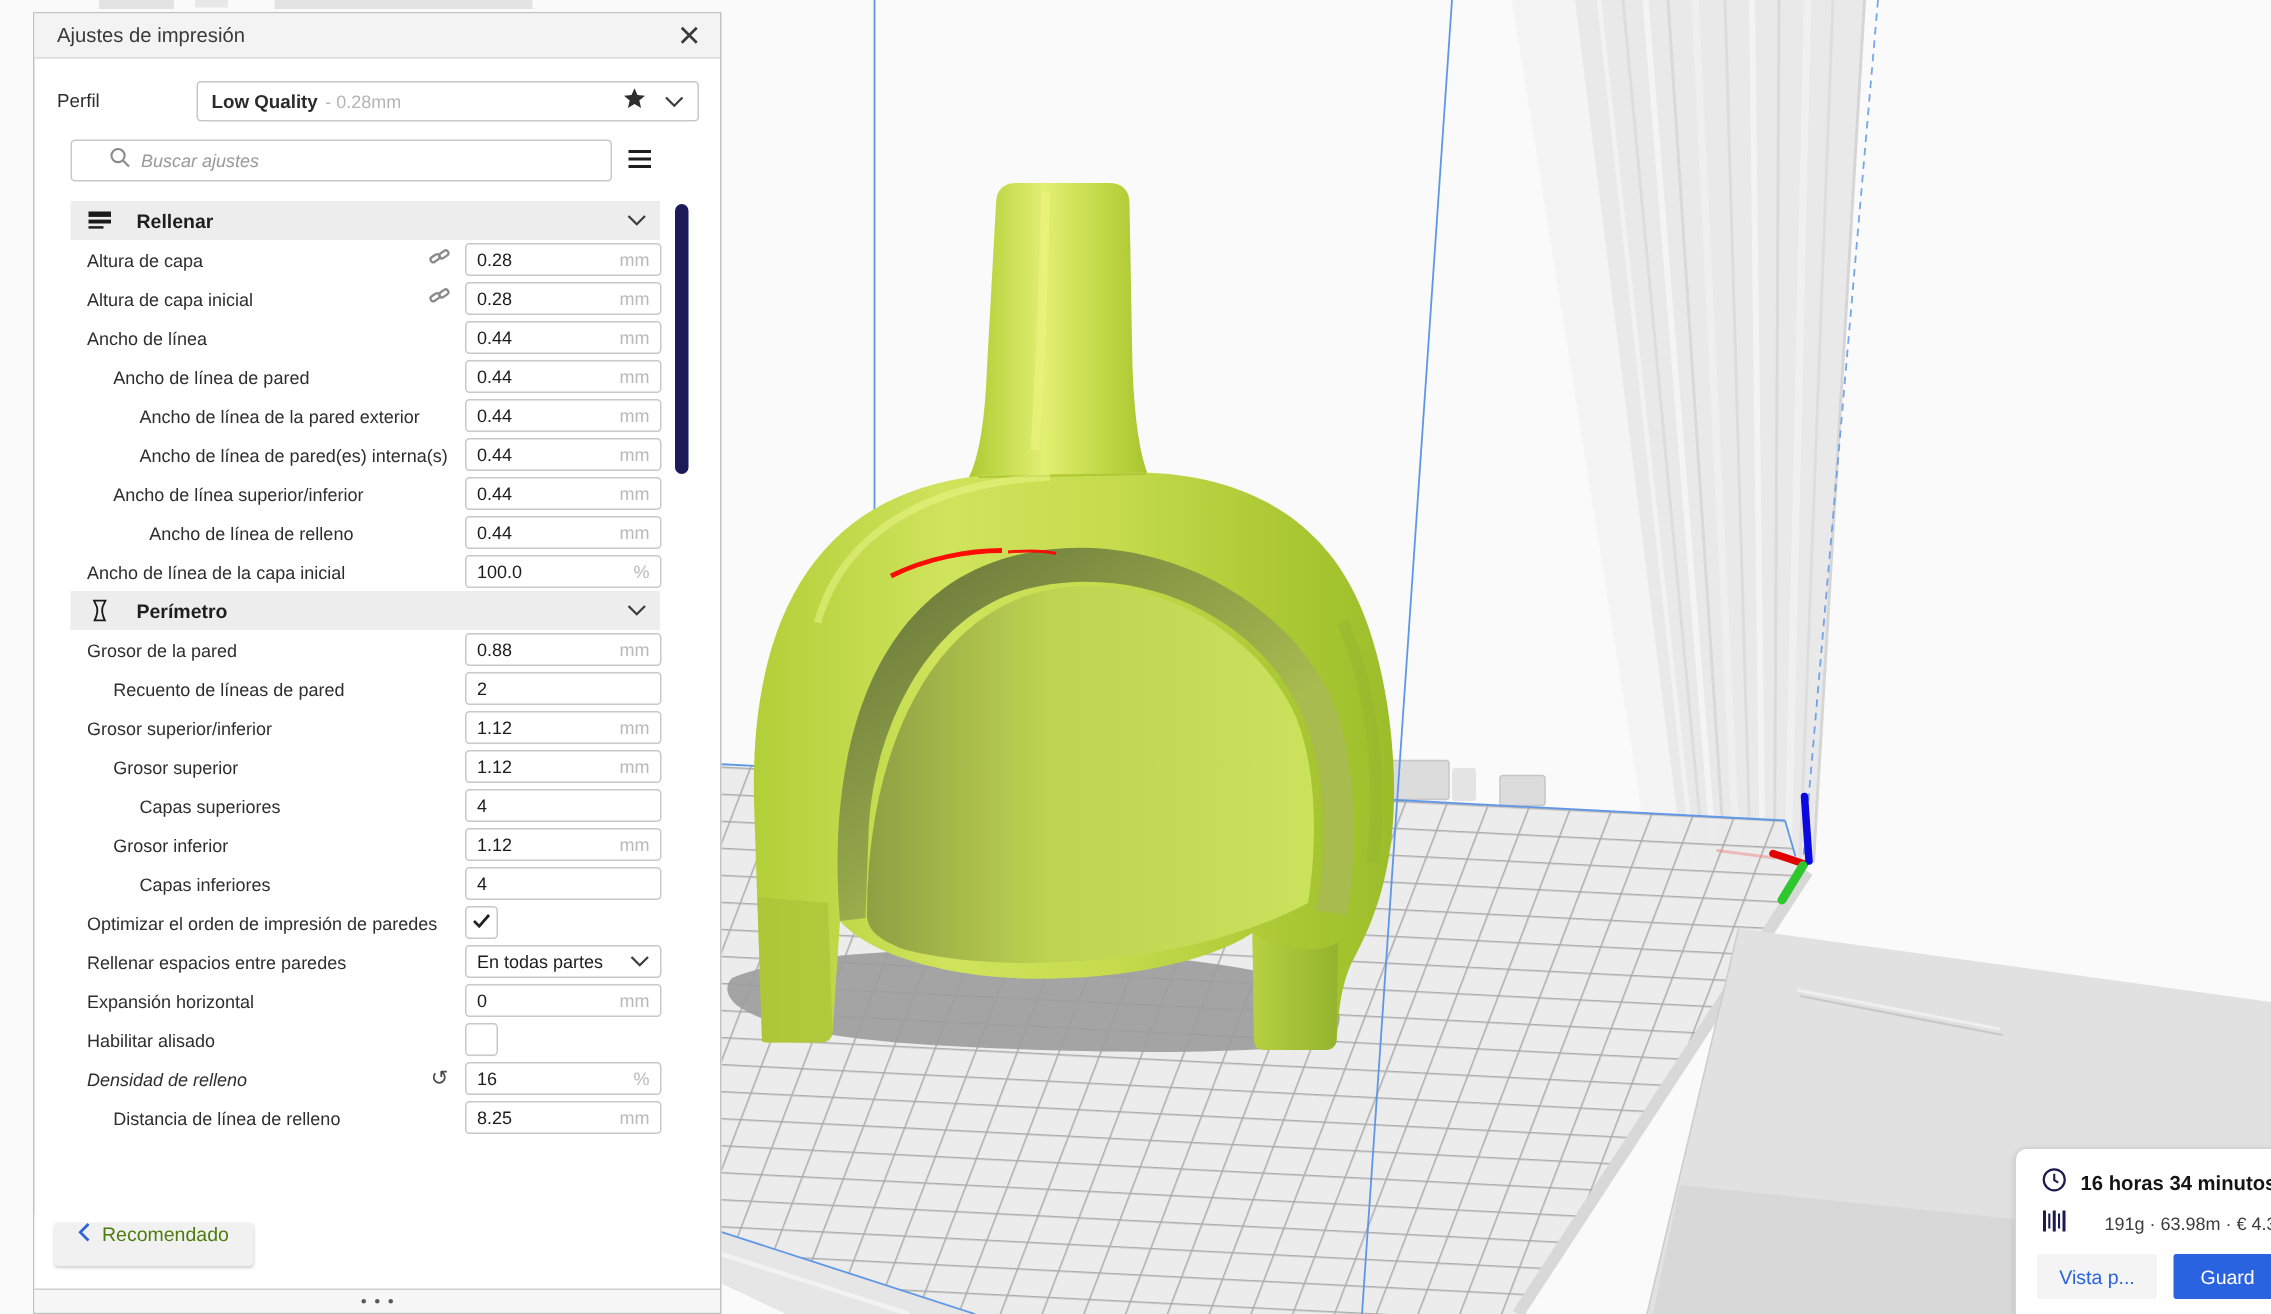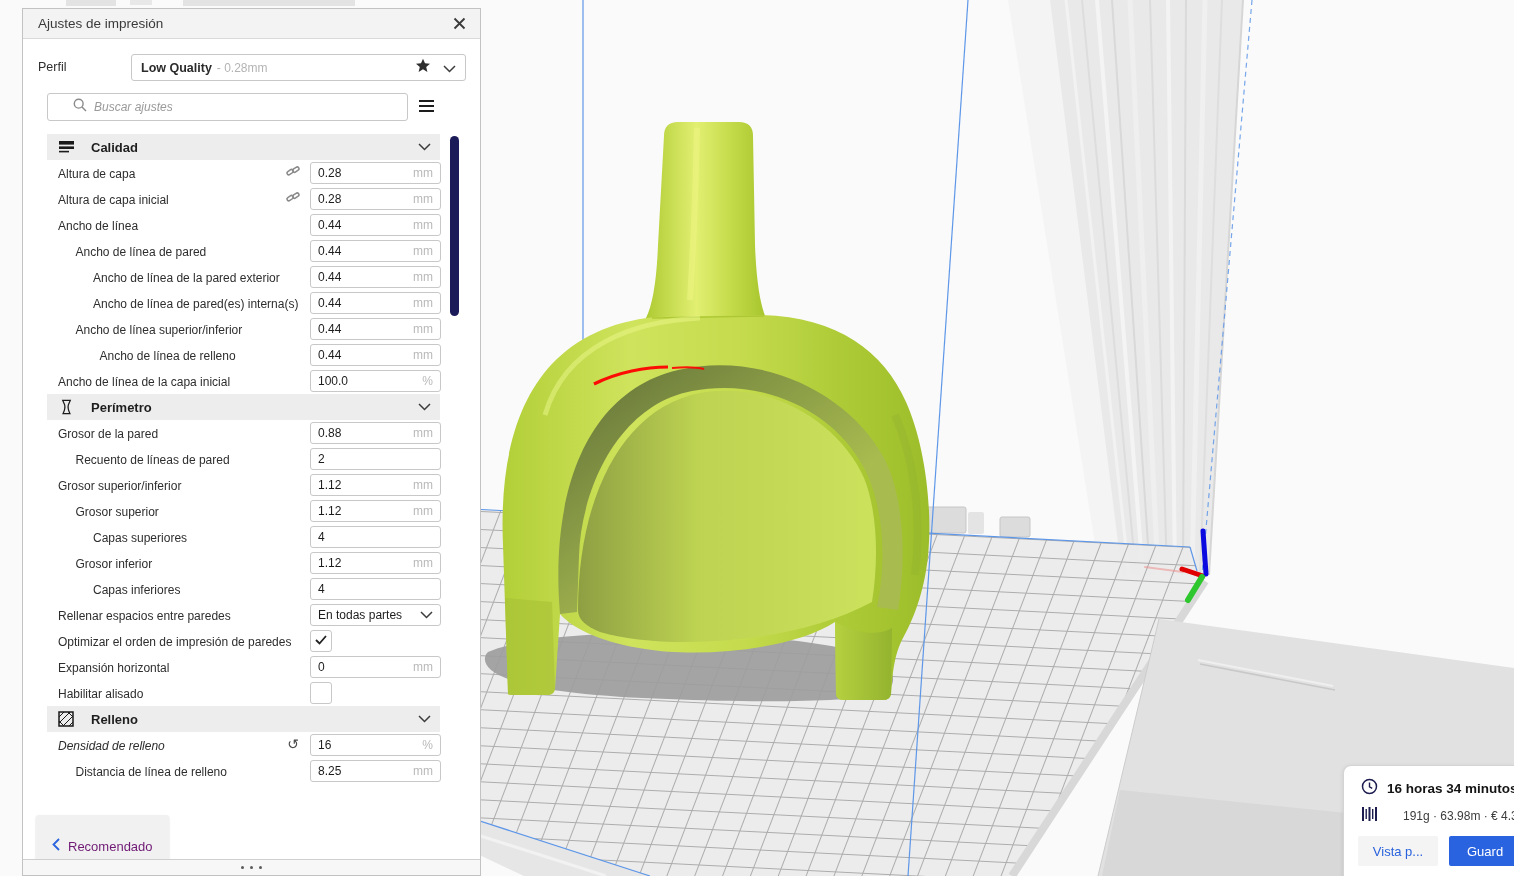--- a/index.html
+++ b/index.html
@@ -43,22 +43,22 @@
   .ctrl{position:absolute;left:287px;top:2px;width:131px;height:22px;box-sizing:border-box;border:1px solid #c8c8c8;
     border-radius:3px;background:#fff;display:flex;align-items:center;padding:0 7px;font-size:12px;color:#1c1c1c;}
   .ctrl .unit{margin-left:auto;color:#b9b9b9;}
   .ctrl.checkbox{width:22px;padding:0;justify-content:center;}
   .ctrl.select{cursor:pointer;}
   .ctrl.select .chev{margin-left:auto;display:flex;}
 
   .scroll-thumb{position:absolute;left:427px;top:127px;width:9px;height:180px;background:#1b1b5a;border-radius:5px;cursor:pointer;}
 
   .panel-footer{position:absolute;left:0;right:0;bottom:15px;height:50px;background:#fff;}
-  .back-btn{position:absolute;left:13px;top:5px;height:29px;padding:10px 16px;background:#f1f1f1;border-radius:3px;
-    color:#701a75;font-size:13px;display:flex;align-items:flex-end;gap:8px;box-shadow:0 1px 2px rgba(0,0,0,.18);cursor:pointer;}
+  .back-btn{position:absolute;left:13px;top:5px;height:29px;padding:0 16px;background:#f1f1f1;border-radius:3px;
+    color:#4d7c0f;font-size:13px;display:flex;align-items:flex-start;gap:8px;box-shadow:0 1px 2px rgba(0,0,0,.18);cursor:pointer;}
   .bottom-strip{position:absolute;left:0;right:0;bottom:0;height:15px;background:#f7f7f7;border-top:1px solid #cfcfcf;
     display:flex;align-items:center;justify-content:center;gap:6px;cursor:row-resize;}
   .dot{width:3px;height:3px;background:#5a5a5a;border-radius:50%;}
 
   
   .info-panel{position:absolute;left:1343px;top:765px;width:172px;height:112px;background:#fff;border:1px solid #d4d4d4;
     border-top-left-radius:8px;box-shadow:0 1px 4px rgba(0,0,0,.10);overflow:hidden;z-index:5;box-sizing:border-box;}
   .time-row{display:flex;align-items:center;gap:9px;margin:12px 0 0 17px;font-size:13.5px;font-weight:bold;color:#141414;white-space:nowrap;}
   .mat-row{display:flex;align-items:center;gap:25px;margin:8px 0 0 17px;font-size:12px;color:#3c3c3c;white-space:nowrap;}
   .btn-row{position:absolute;left:14px;top:70px;display:flex;gap:11px;}
@@ -241,21 +241,21 @@
 
     <div class="settings-list">
         <div class="sec-head">
           <span class="sec-ico">
             <svg width="18" height="14" viewBox="0 0 18 14">
               <rect x="1" y="1" width="15" height="3.6" fill="#1a1a1a"></rect>
               <rect x="1" y="6.4" width="15" height="2.6" fill="#1a1a1a"></rect>
               <rect x="1" y="10.8" width="10" height="1.6" fill="#1a1a1a"></rect>
             </svg>
           </span>
-          <span class="sec-label">Calidad</span>
+          <span class="sec-label">Rellenar</span>
           <span class="sec-chev">
             <svg width="13" height="8" viewBox="0 0 13 8">
               <path d="M1 1 L6.5 6.5 L12 1" fill="none" stroke="#3c3c3c" stroke-width="1.5"></path>
             </svg>
           </span>
         </div>
         <div class="srow">
           <span class="row-label" style="left: 35px;">Altura de capa</span>
           <span class="row-ico"><svg width="14" height="14" viewBox="0 0 14 14">
               <g fill="none" stroke="#8a8a8a" stroke-width="1.5">
@@ -383,62 +383,48 @@
             <span class="unit">mm</span>
           </div>
         </div>
         <div class="srow">
           <span class="row-label" style="left: 70px;">Capas inferiores</span>
           <div class="ctrl">
             <span>4</span>
           </div>
         </div>
         <div class="srow">
+          <span class="row-label" style="left: 35px;">Optimizar el orden de impresión de paredes</span>
+          <div class="ctrl checkbox">
+            <span><svg width="12" height="10" viewBox="0 0 12 10">
+                <path d="M1 5 L4.5 8.5 L11 1" fill="none" stroke="#222" stroke-width="1.8"></path>
+              </svg></span>
+          </div>
+        </div>
+        <div class="srow">
           <span class="row-label" style="left: 35px;">Rellenar espacios entre paredes</span>
           <div class="ctrl select">
             <span>En todas partes</span>
             <span class="chev">
               <svg width="13" height="8" viewBox="0 0 13 8">
                 <path d="M1 1 L6.5 6.5 L12 1" fill="none" stroke="#3c3c3c" stroke-width="1.5"></path>
               </svg>
             </span>
           </div>
         </div>
         <div class="srow">
-          <span class="row-label" style="left: 35px;">Optimizar el orden de impresión de paredes</span>
-          <div class="ctrl checkbox">
-            <span><svg width="12" height="10" viewBox="0 0 12 10">
-                <path d="M1 5 L4.5 8.5 L11 1" fill="none" stroke="#222" stroke-width="1.8"></path>
-              </svg></span>
-          </div>
-        </div>
-        <div class="srow">
           <span class="row-label" style="left: 35px;">Expansión horizontal</span>
           <div class="ctrl">
             <span>0</span>
             <span class="unit">mm</span>
           </div>
         </div>
         <div class="srow">
           <span class="row-label" style="left: 35px;">Habilitar alisado</span>
           <div class="ctrl checkbox"></div>
-        </div>
-        <div class="sec-head">
-          <span class="sec-ico">
-            <svg width="16" height="16" viewBox="0 0 16 16">
-              <rect x="1" y="1" width="14" height="14" fill="none" stroke="#1a1a1a" stroke-width="1.5"></rect>
-              <path d="M1 6 L6 1 M1 12 L12 1 M5 15 L15 5 M11 15 L15 11 M1 10 L6 15 M10 1 L15 6" stroke="#1a1a1a" stroke-width="1"></path>
-            </svg>
-          </span>
-          <span class="sec-label">Relleno</span>
-          <span class="sec-chev">
-            <svg width="13" height="8" viewBox="0 0 13 8">
-              <path d="M1 1 L6.5 6.5 L12 1" fill="none" stroke="#3c3c3c" stroke-width="1.5"></path>
-            </svg>
-          </span>
         </div>
         <div class="srow">
           <span class="row-label modified" style="left: 35px;">Densidad de relleno</span>
           <span class="row-ico"><span style="color:#4a4a4a;font-size:14px;line-height:15px;">↺</span></span>
           <div class="ctrl">
             <span>16</span>
             <span class="unit">%</span>
           </div>
         </div>
         <div class="srow">

